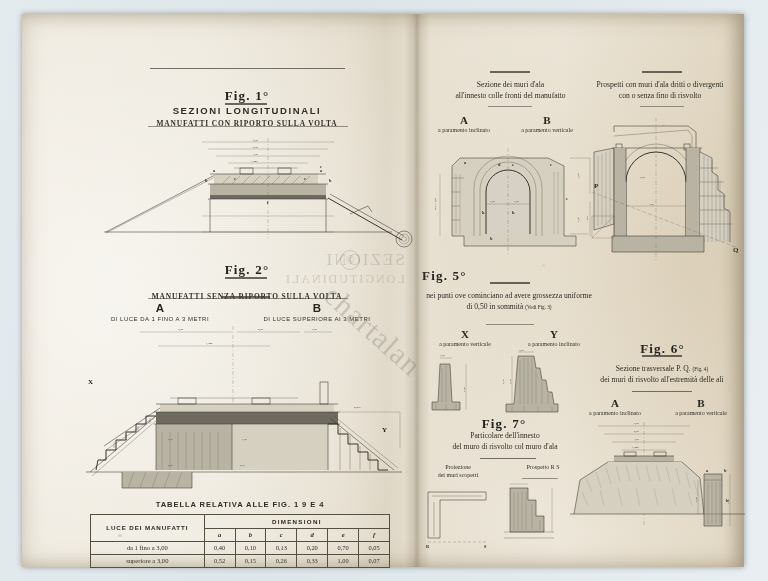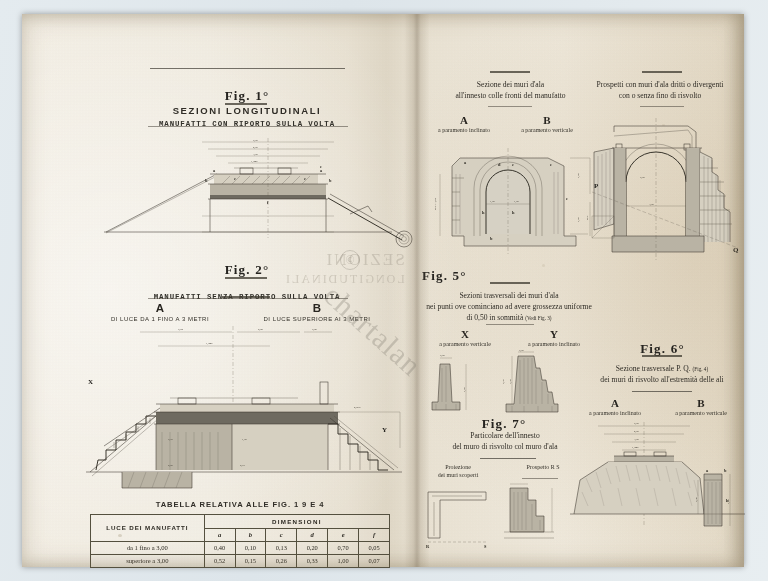--- a/index.html
+++ b/index.html
@@ -65,21 +65,21 @@
     font-family:"Liberation Sans", sans-serif;
     font-size:9.5px; font-weight:700; letter-spacing:1.6px;
     color:#302d27; white-space:nowrap;
   }
   .fig-label {
     font-family:"Liberation Serif", serif;
     font-weight:700; font-size:13px; letter-spacing:1.2px;
     color:#262420;
   }
   .cap-sans {
-    font-family:Liberation Mono, monospace;
+    font-family:Liberation Serif, serif;
     font-size:7.4px; font-weight:700; letter-spacing:.9px;
     color:#32302a; white-space:nowrap;
   }
   .cap-serif {
     font-family:"Liberation Serif", serif;
     font-size:7.6px; color:#2e2b25; line-height:1.45;
     white-space:nowrap;
   }
   .cap-serif.sm { font-size:5.2px; }
   .sub-AB {
@@ -576,21 +576,20 @@
         <text class="dimtxt" x="48" y="66">0,50</text>
       </svg>
     </div>
 
     <div style="position:absolute; left:2px; top:252px; width:175px; ">
       <span class="fig-label">Fig. 5</span><span class="fig-label tick">°</span>
     </div>
     <div class="rule short" style="position:absolute; left:70px; top:268px; width:40px;"></div>
 
     <div style="position:absolute; left:-4px; top:276px; width:186px; text-align:center;">
-      <div class="cap-serif">Sezioni trasversali dei muri d'ala</div>
       <div class="cap-serif">nei punti ove cominciano ad avere grossezza uniforme</div>
       <div class="cap-serif">
         <span>di 0,50 in sommità</span>
         <span class="cap-serif sm">(Vedi Fig. 3)</span>
       </div>
     </div>
     <div class="rule thin" style="position:absolute; left:66px; top:310px; width:48px;"></div>
 
     <div style="position:absolute; left:0px; top:314px; width:90px; text-align:center;">
       <div class="sub-AB">X</div>

